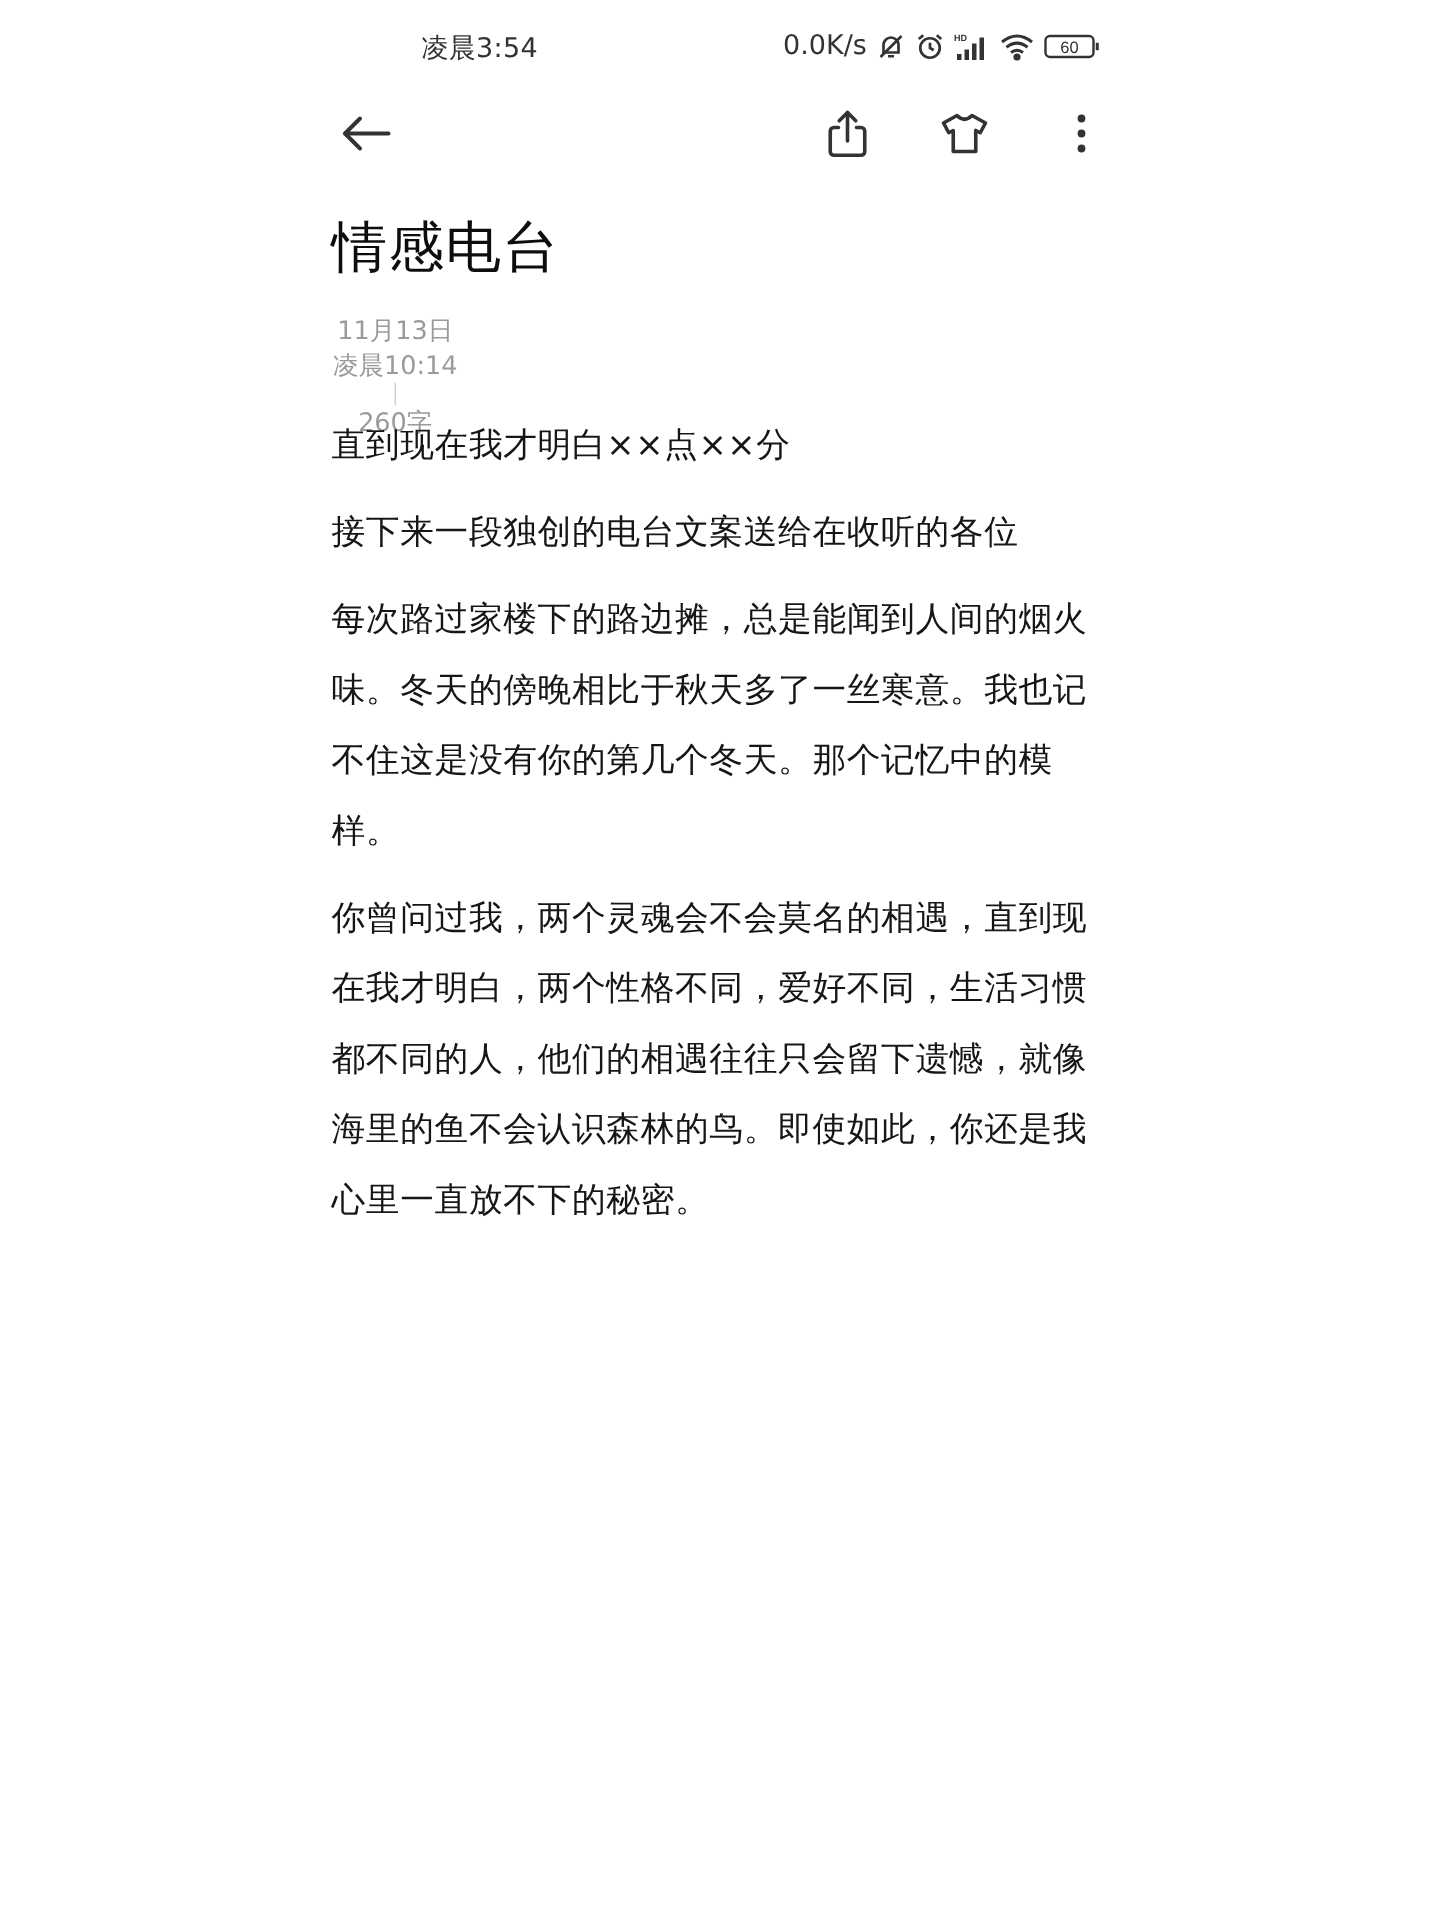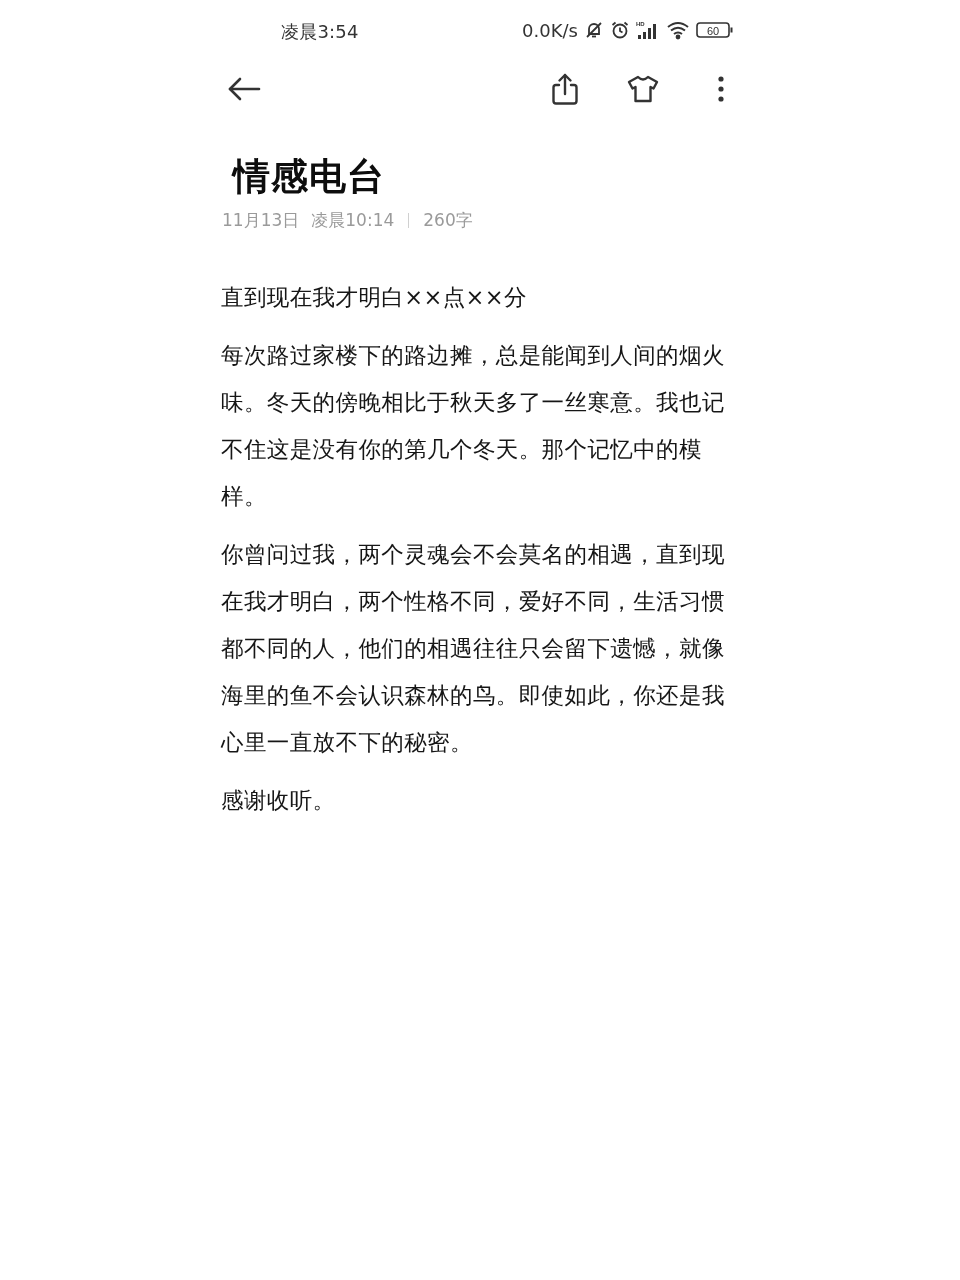--- a/index.html
+++ b/index.html
@@ -28,21 +28,21 @@
       top: 2px;
       font-size: 18px;
       color: #333333;
       letter-spacing: 0.2px;
     }
     .status-right {
       position: absolute;
       left: 522px;
       top: 2px;
       display: flex;
-      align-items: flex-start;
+      align-items: flex-end;
       gap: 6px;
       font-size: 18px;
       color: #333333;
     }
     .status-right svg { display: block; }
     .toolbar {
       position: absolute;
       top: 66px;
       left: 0;
       width: 960px;
@@ -60,33 +60,34 @@
     }
     .tb-back { left: 219px; }
     .tb-share { left: 540px; }
     .tb-theme { left: 618px; }
     .tb-more { left: 696px; }
     .title {
       position: absolute;
       left: 221px;
       top: 140px;
       font-size: 37px;
-      font-weight: bold;
+      font-weight: normal;
       color: #0d0d0d;
-      margin: 12px;
+      margin: 0;
       letter-spacing: 1px;
     }
     .meta {
       position: absolute;
       left: 222px;
       top: 209px;
       font-size: 17px;
       color: #9a9a9a;
       display: flex;
       align-items: center;
+      flex-direction: column;
     }
     .meta .sep {
       display: inline-block;
       width: 1px;
       height: 15px;
       background: #d0d0d0;
       margin: 0 14px;
     }
     .meta .gap { display: inline-block; width: 12px; }
     .content {
@@ -193,16 +194,16 @@
 <div class="meta">
   <span>11月13日</span>
   <span class="gap"></span>
   <span>凌晨10:14</span>
   <span class="sep"></span>
   <span>260字</span>
 </div>
 
 <div class="content">
   <p>直到现在我才明白××点××分</p>
+  <p>接下来一段独创的电台文案送给在收听的各位</p>
   <p>每次路过家楼下的路边摊，总是能闻到人间的烟火味。冬天的傍晚相比于秋天多了一丝寒意。我也记不住这是没有你的第几个冬天。那个记忆中的模样。</p>
   <p>你曾问过我，两个灵魂会不会莫名的相遇，直到现在我才明白，两个性格不同，爱好不同，生活习惯都不同的人，他们的相遇往往只会留下遗憾，就像海里的鱼不会认识森林的鸟。即使如此，你还是我心里一直放不下的秘密。</p>
-  <p>感谢收听。</p>
 </div>
 
 </body></html>

